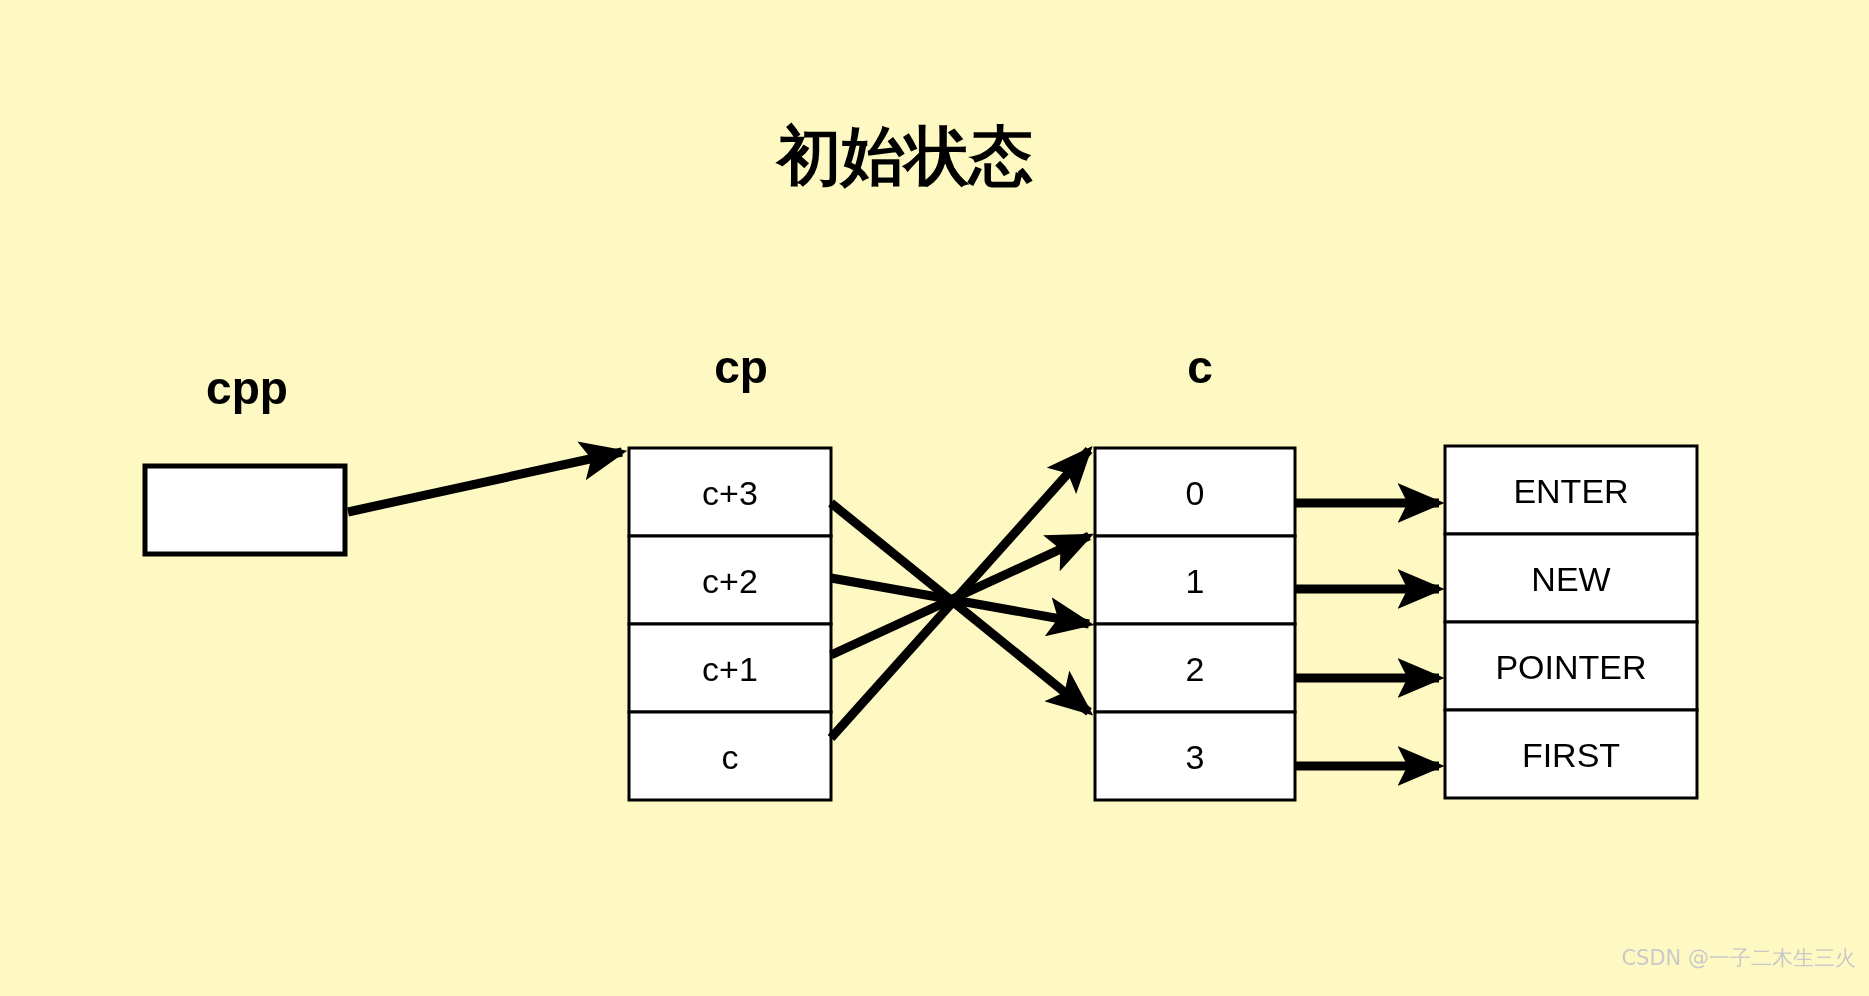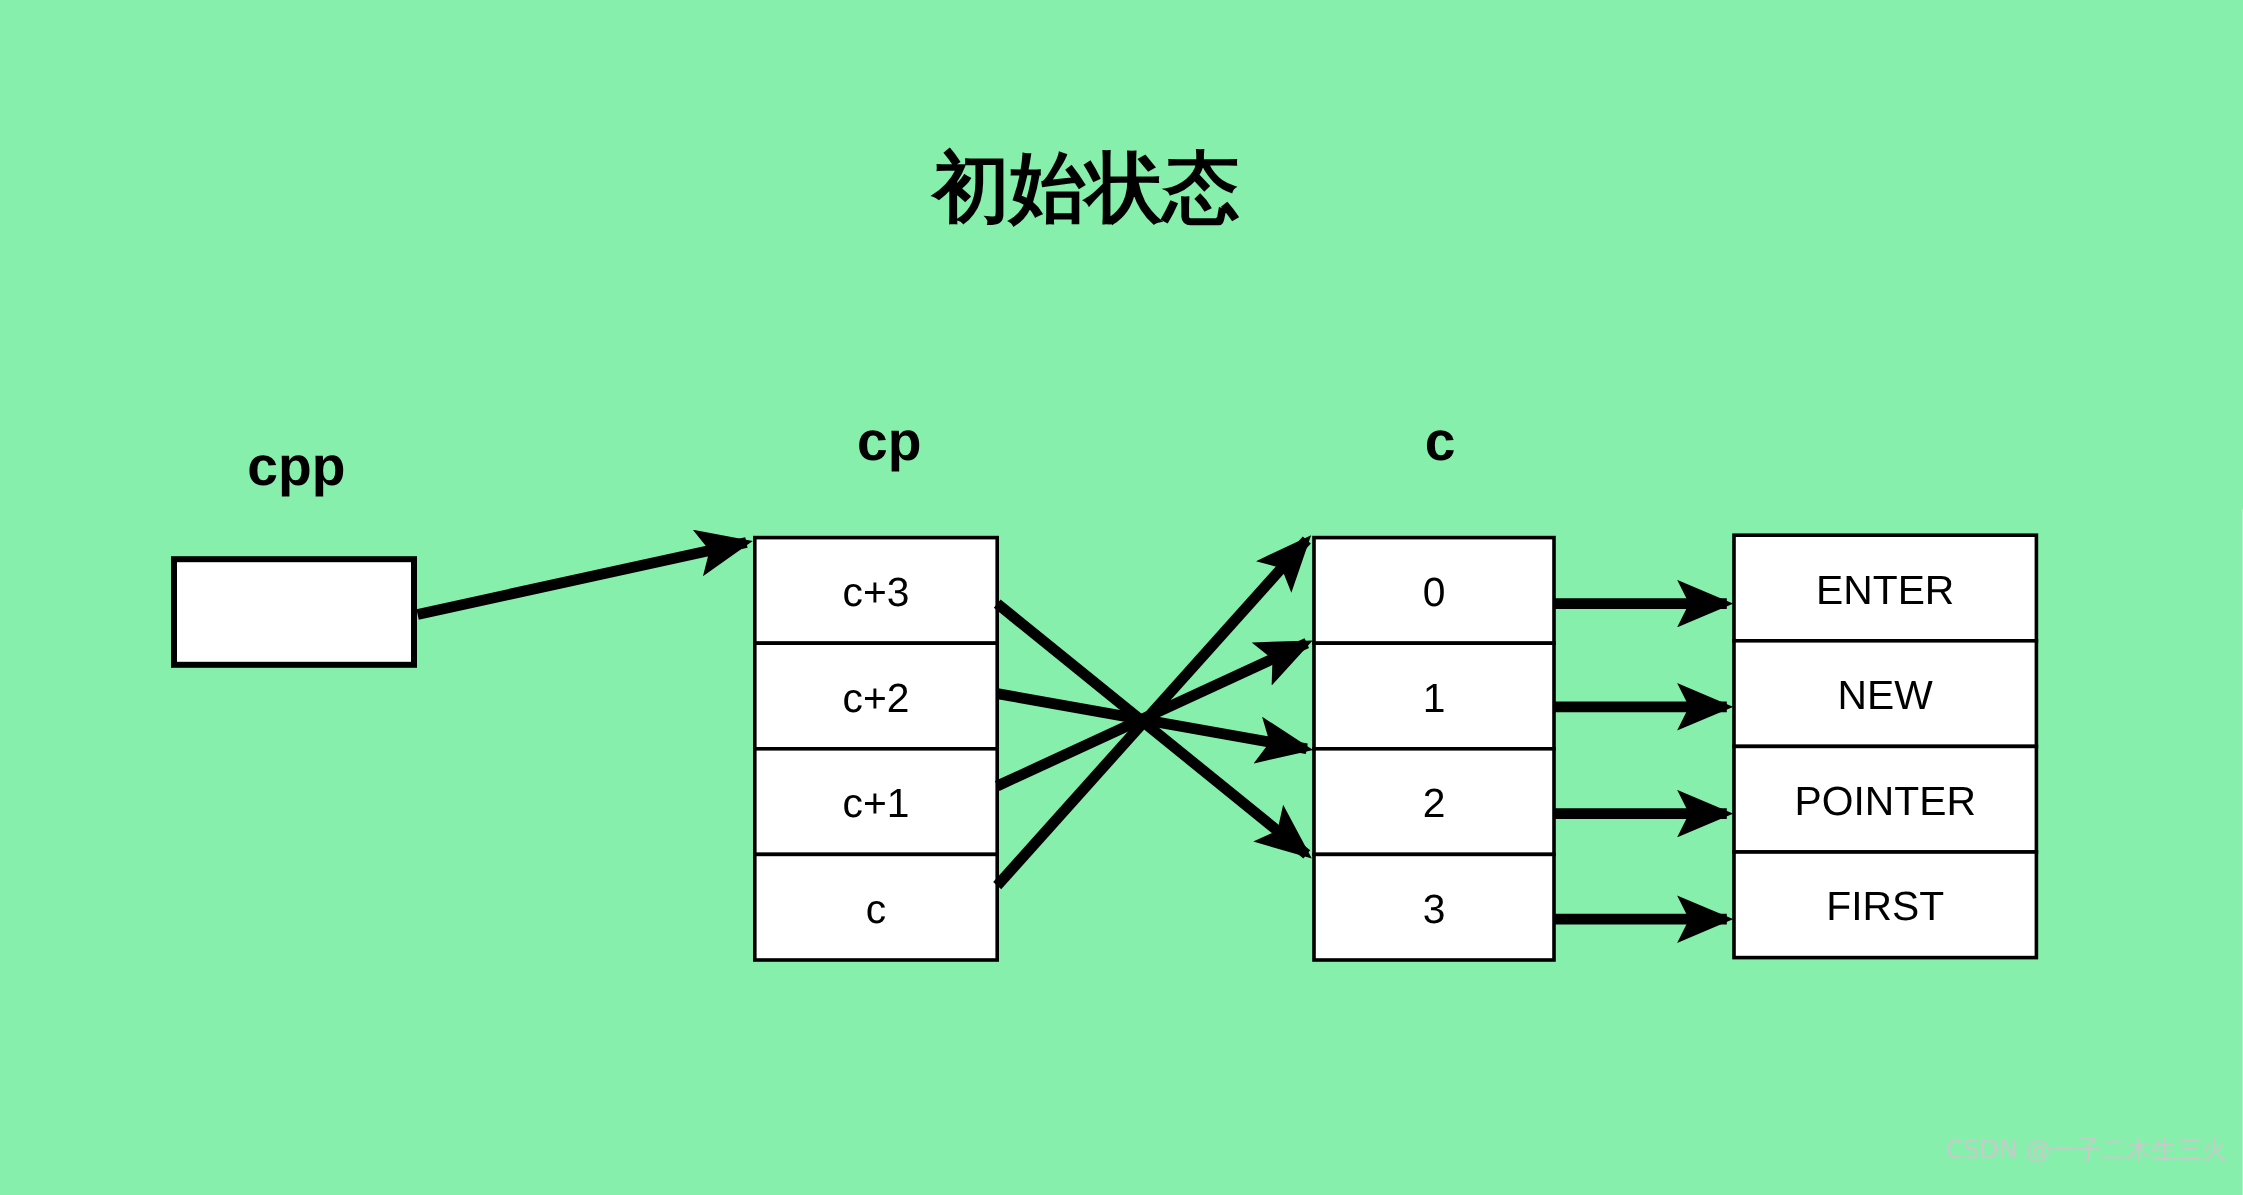--- a/index.html
+++ b/index.html
@@ -7,21 +7,21 @@
     padding: 0;
     background: #ffffff;
   }
   body {
     font-family: "Liberation Sans", "DejaVu Sans", sans-serif;
   }
   #canvas {
     position: relative;
     width: 1869px;
     height: 996px;
-    background: #86efac;
+    background: #fef9c3;
     overflow: hidden;
   }
   #diagram-svg {
     position: absolute;
     left: 0;
     top: 0;
     width: 1869px;
     height: 996px;
   }
   .title-text {

